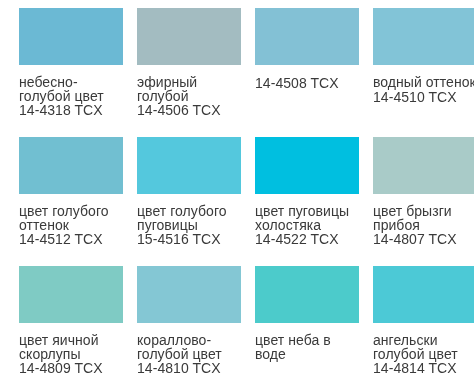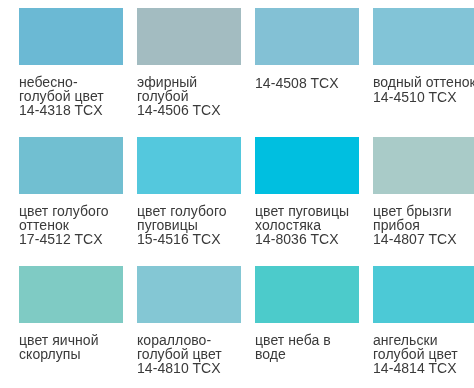--- a/index.html
+++ b/index.html
@@ -75,48 +75,49 @@
       <div class="swatch" style="background: rgb(130, 196, 215);"></div>
       <div class="cell-text">
         <span class="color-name">водный оттенок</span>
         <span class="color-code">14-4510 TCX</span>
       </div>
     </div>
     <div class="palette-cell">
       <div class="swatch" style="background: rgb(113, 191, 209);"></div>
       <div class="cell-text">
         <span class="color-name">цвет голубого оттенок</span>
-        <span class="color-code">17-4512 TCX</span>
+        <span class="color-code">14-4512 TCX</span>
       </div>
     </div>
     <div class="palette-cell">
       <div class="swatch" style="background: rgb(84, 200, 221);"></div>
       <div class="cell-text">
         <span class="color-name">цвет голубого пуговицы</span>
         <span class="color-code">15-4516 TCX</span>
       </div>
     </div>
     <div class="palette-cell">
       <div class="swatch" style="background: rgb(0, 191, 224);"></div>
       <div class="cell-text">
         <span class="color-name">цвет пуговицы холостяка</span>
-        <span class="color-code">14-8036 TCX</span>
+        <span class="color-code">14-4522 TCX</span>
       </div>
     </div>
     <div class="palette-cell">
       <div class="swatch" style="background: rgb(169, 203, 200);"></div>
       <div class="cell-text">
         <span class="color-name">цвет брызги прибоя</span>
         <span class="color-code">14-4807 TCX</span>
       </div>
     </div>
     <div class="palette-cell">
       <div class="swatch" style="background: rgb(127, 203, 196);"></div>
       <div class="cell-text">
         <span class="color-name">цвет яичной скорлупы</span>
+        <span class="color-code">14-4809 TCX</span>
       </div>
     </div>
     <div class="palette-cell">
       <div class="swatch" style="background: rgb(132, 199, 212);"></div>
       <div class="cell-text">
         <span class="color-name">кораллово-голубой цвет</span>
         <span class="color-code">14-4810 TCX</span>
       </div>
     </div>
     <div class="palette-cell">

